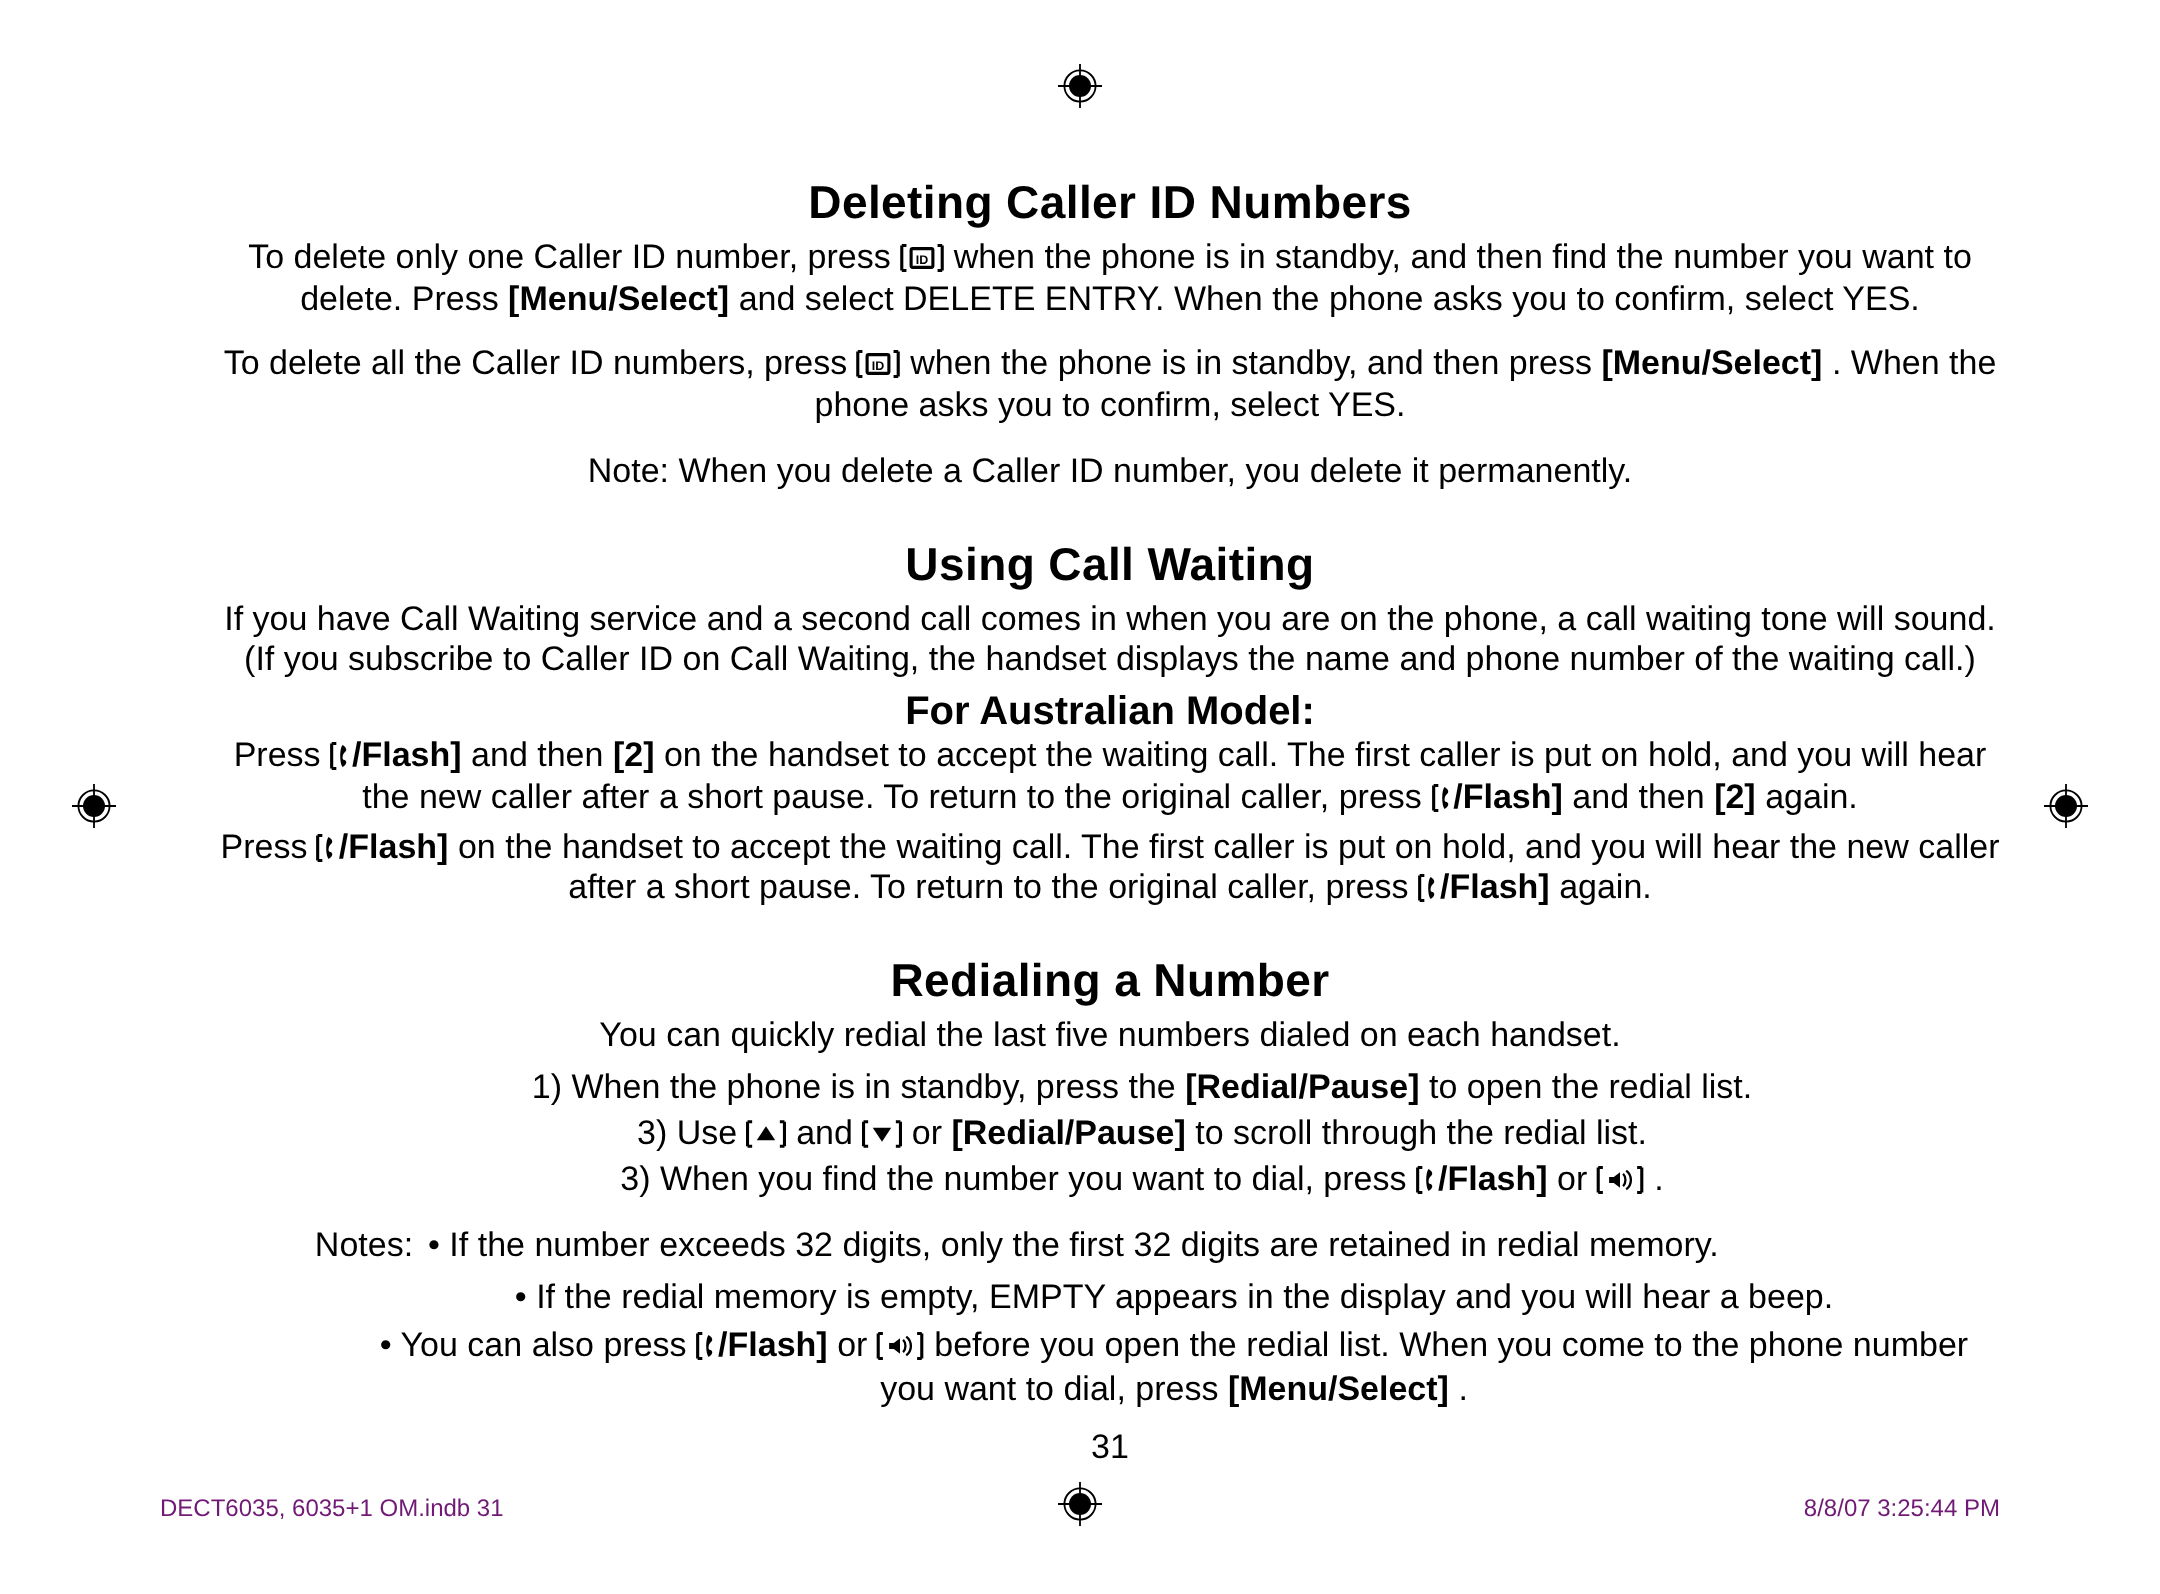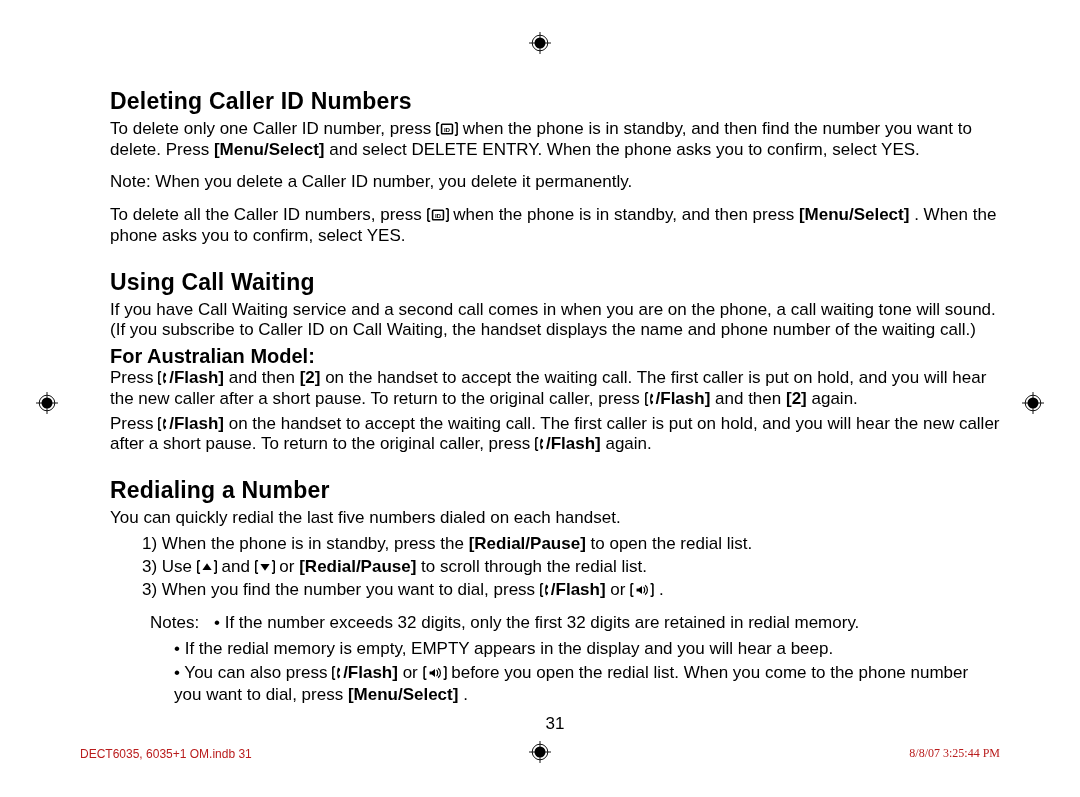--- a/index.html
+++ b/index.html
@@ -32,21 +32,21 @@
   .crop-left { left: 36px; top: 392px; }
   .crop-right { right: 36px; top: 392px; }
   .crop-bottom { left: 529px; bottom: 34px; }
 
   h2 {
     font-size: 23px;
     font-weight: bold;
     margin: 0 0 4px 0;
     letter-spacing: 0.2px;
   }
-  .section { margin-bottom: 22px; }
+  .section { margin-bottom: 22px; text-align: center; }
   p.body {
     font-size: 17px;
     line-height: 1.22;
     margin: 0 0 12px 0;
   }
   .bold { font-weight: bold; }
   .subhead {
     font-weight: bold;
     font-size: 20px;
     margin: 0;
@@ -76,26 +76,26 @@
   .note-bullets .text { flex: 1; }
   .pagenum {
     text-align: center;
     font-size: 17px;
     margin-top: 8px;
   }
   .footer-line, .footer-date {
     position: absolute;
     bottom: 36px;
     font-size: 12px;
-    color: #b91c1c;
+    color: #701a75;
     display: flex;
     gap: 6px;
   }
   .footer-line { left: 80px; }
-  .footer-date { right: 80px; font-family: Liberation Serif, serif; }
+  .footer-date { right: 80px; }
 
   .icon {
     display: inline-block;
     vertical-align: -2px;
     line-height: 0;
   }
 </style>
 </head>
 <body>
 
@@ -165,30 +165,30 @@
     <h2>Deleting Caller ID Numbers</h2>
     <p class="body">
       <span>To delete only one Caller ID number, press </span>
       <span class="icon"><svg width="22" height="14">
             <use href="#sym-cid"></use>
           </svg></span>
       <span> when the phone is in standby, and then find the number you want to delete. Press </span>
       <span class="bold">[Menu/Select]</span>
       <span> and select DELETE ENTRY. When the phone asks you to confirm, select YES.</span>
     </p>
-    <p class="body">Note: When you delete a Caller ID number, you delete it permanently.</p>
     <p class="body">
       <span>To delete all the Caller ID numbers, press </span>
       <span class="icon"><svg width="22" height="14">
             <use href="#sym-cid"></use>
           </svg></span>
       <span> when the phone is in standby, and then press </span>
       <span class="bold">[Menu/Select]</span>
       <span>. When the phone asks you to confirm, select YES.</span>
     </p>
+    <p class="body">Note: When you delete a Caller ID number, you delete it permanently.</p>
   </div>
 
   <div class="section">
     <h2>Using Call Waiting</h2>
     <p class="body" style="margin-bottom:4px">If you have Call Waiting service and a second call comes in when you are on the phone, a call waiting tone will sound. (If you subscribe to Caller ID on Call Waiting, the handset displays the name and phone number of the waiting call.)</p>
 
     <p class="subhead">For Australian Model:</p>
     <p class="body" style="margin-bottom:4px">
       <span>Press </span>
       <span class="bold"><span class="icon"><svg width="11" height="14">

